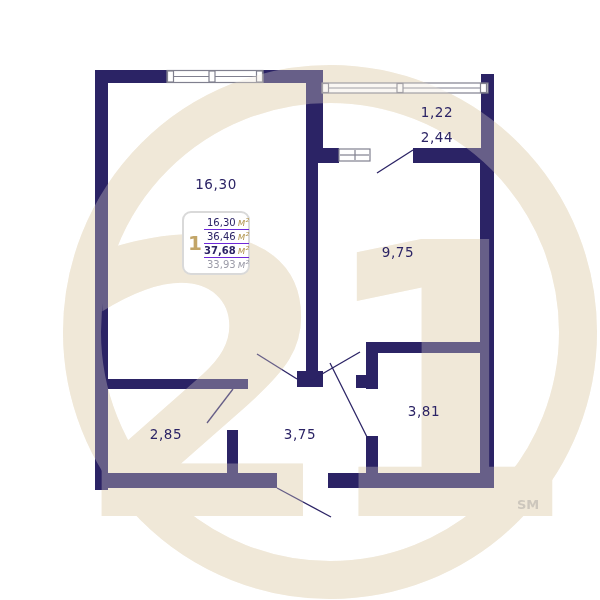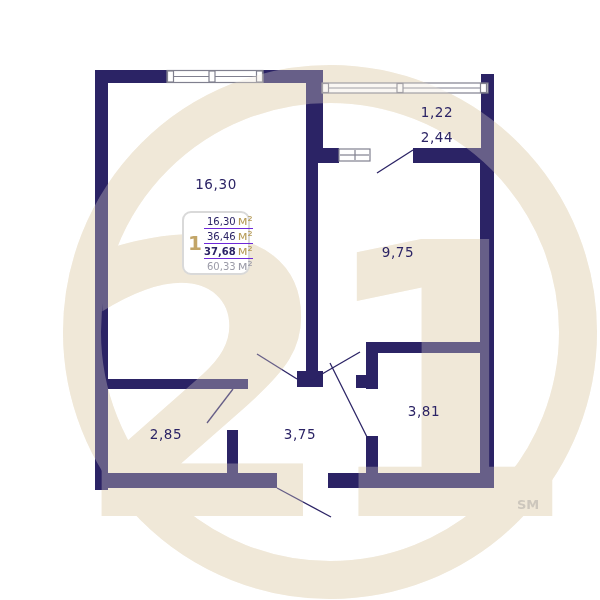--- a/index.html
+++ b/index.html
@@ -8,21 +8,21 @@
   .stage svg{position:absolute;left:0;top:0;}
   .plan-label{font-family:"DejaVu Sans", sans-serif;font-size:13.5px;letter-spacing:.6px;fill:#2b2365;}
   .info-box{position:absolute;left:182px;top:211px;width:68px;height:64px;box-sizing:border-box;
             background:#ffffff;border:2px solid #d9d9d9;border-radius:9px;
             display:flex;align-items:center;gap:3px;padding:2px 5px 2px 4px;z-index:3;}
   .rooms-num{font-weight:bold;font-size:20px;color:#c2a568;width:13px;line-height:1;}
   .rows{flex:1;display:flex;flex-direction:column;}
   .row{display:flex;justify-content:flex-end;align-items:baseline;gap:2px;
        font-size:10px;line-height:13px;color:#2b2365;}
   .row + .row{border-top:1px solid #6d28d9;}
-  .row .u{font-size:13px;color:#b59a55;}
+  .row .u{font-size:10px;color:#b59a55;font-style:italic;}
   .row.r3 .v{font-weight:bold;}
   .row.r4 .v,.row.r4 .u{color:#9b9ba8;}
 </style>
 </head>
 <body>
 
 <div class="stage">
 
 <svg width="600" height="600" viewBox="0 0 600 600">
   <defs>
@@ -105,19 +105,19 @@
     </div>
     <div class="row r2">
       <span class="v">36,46</span>
           <span class="u">м²</span>
     </div>
     <div class="row r3">
       <span class="v">37,68</span>
           <span class="u">м²</span>
     </div>
     <div class="row r4">
-      <span class="v">60,33</span>
+      <span class="v">33,93</span>
           <span class="u">м²</span>
     </div>
   </div>
 </div>
 
 </div>
 
 </body></html>

